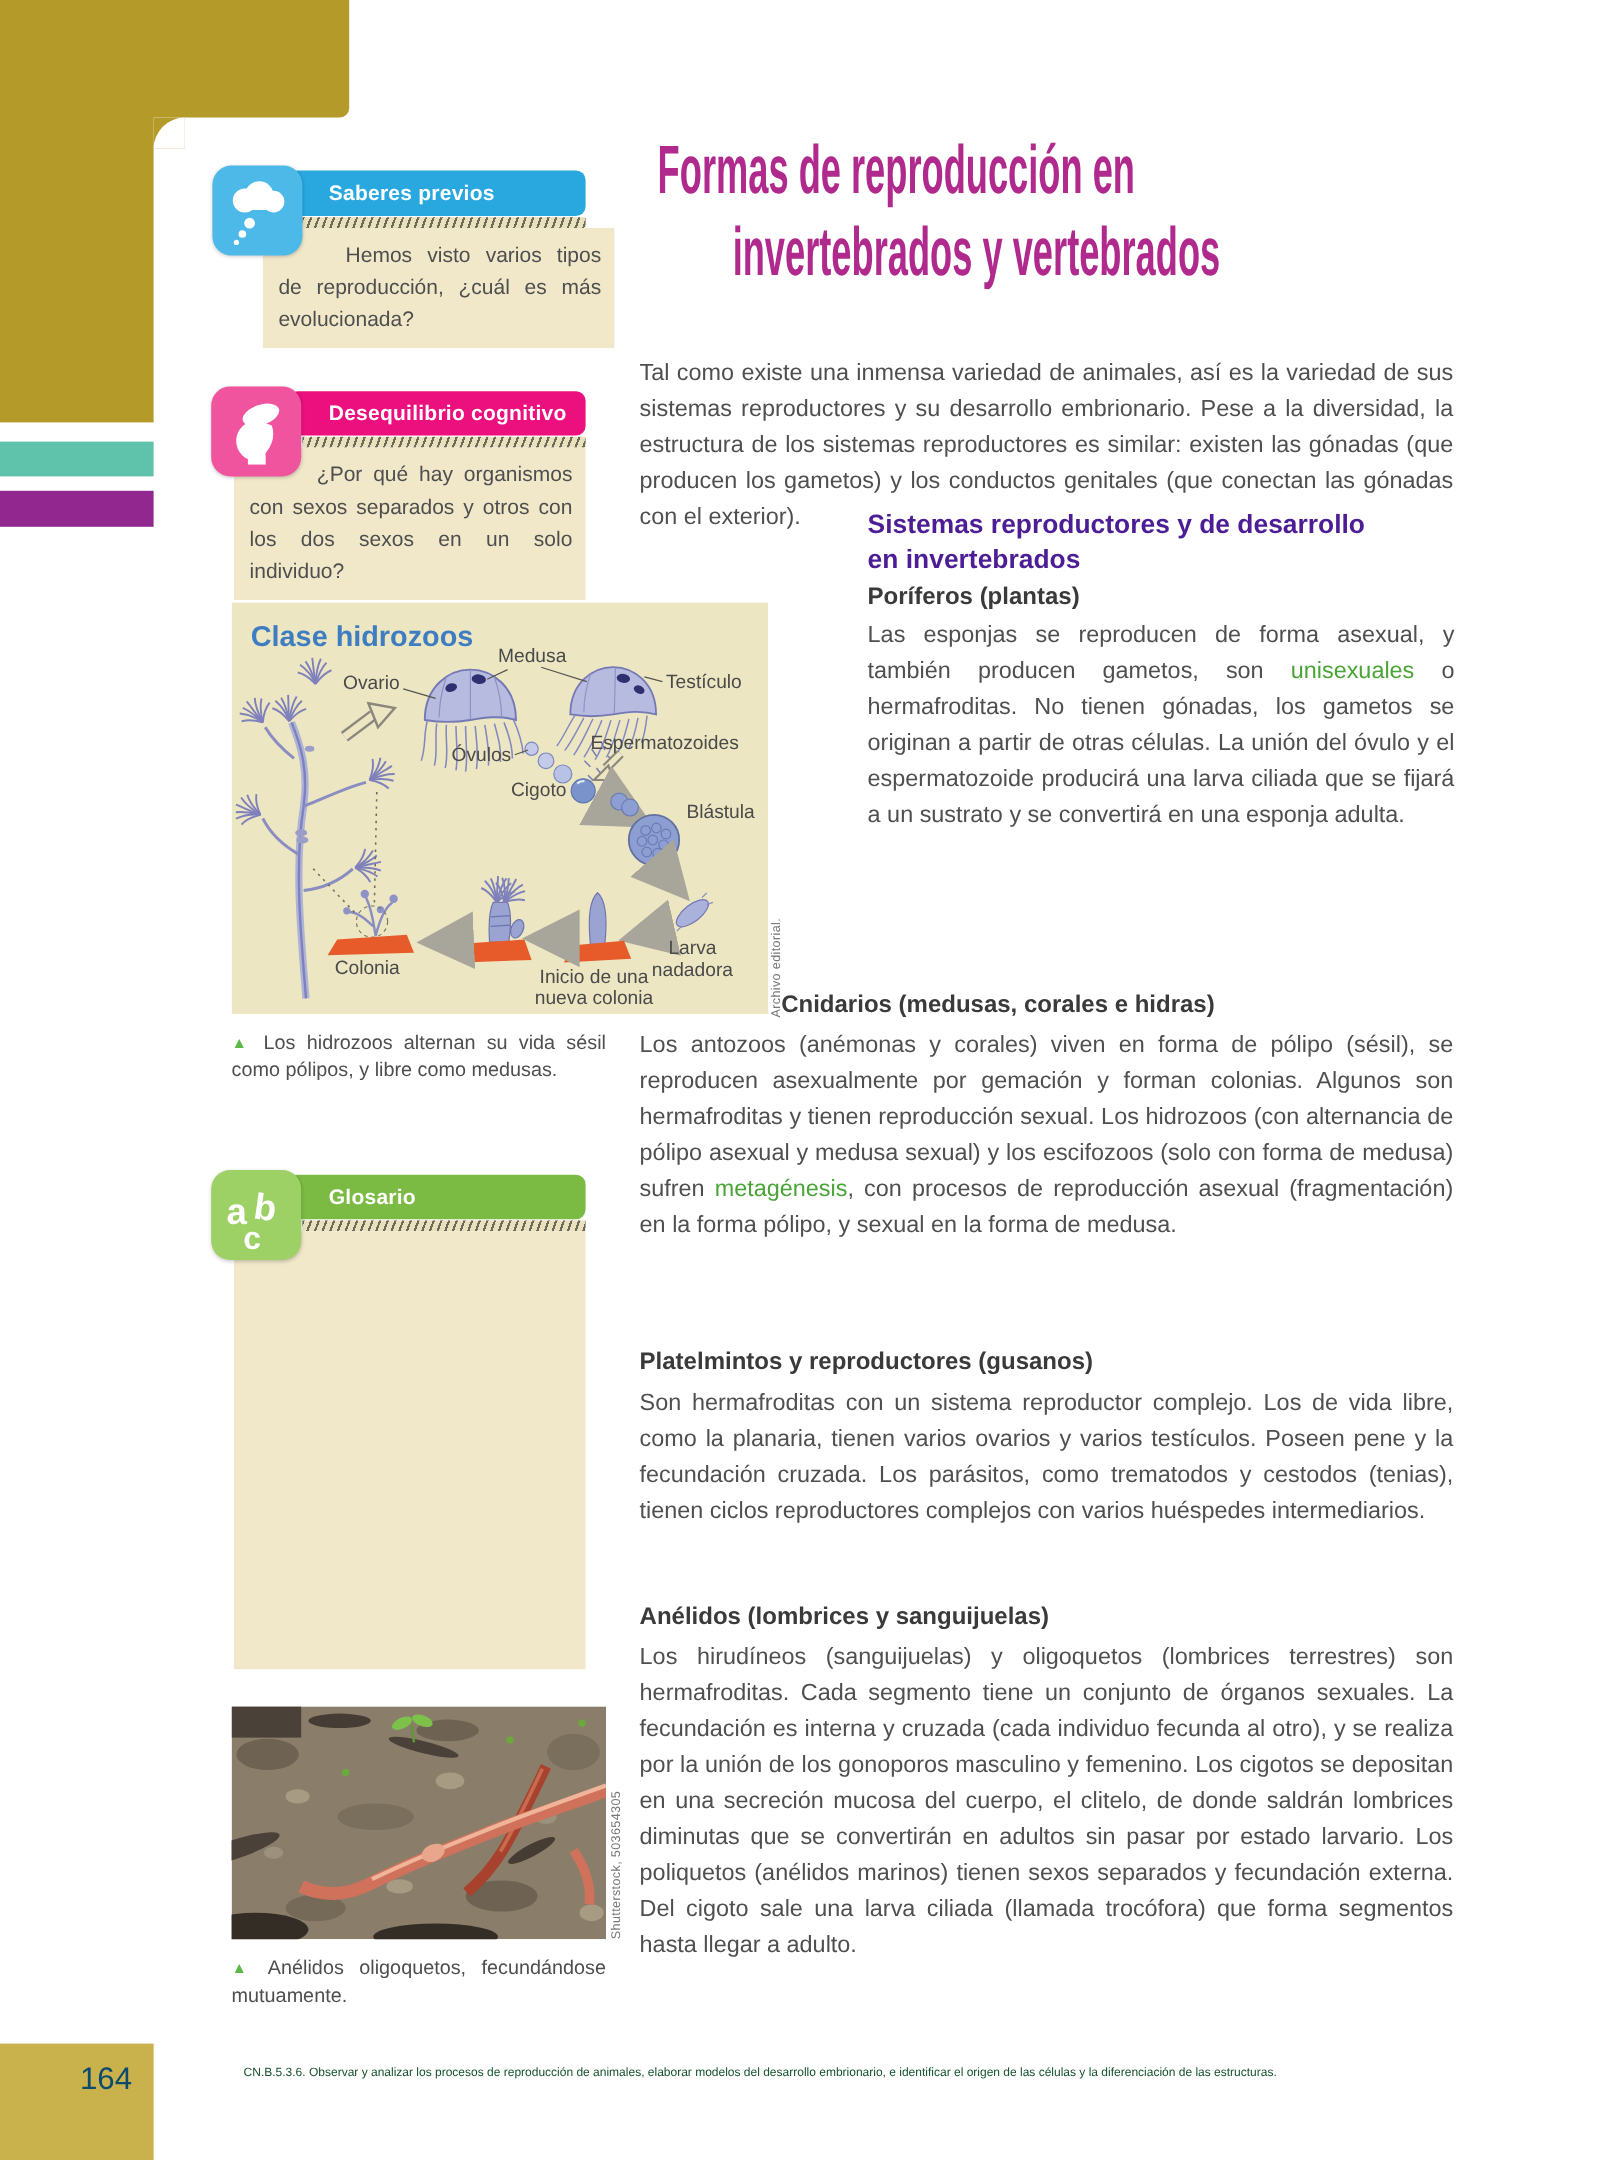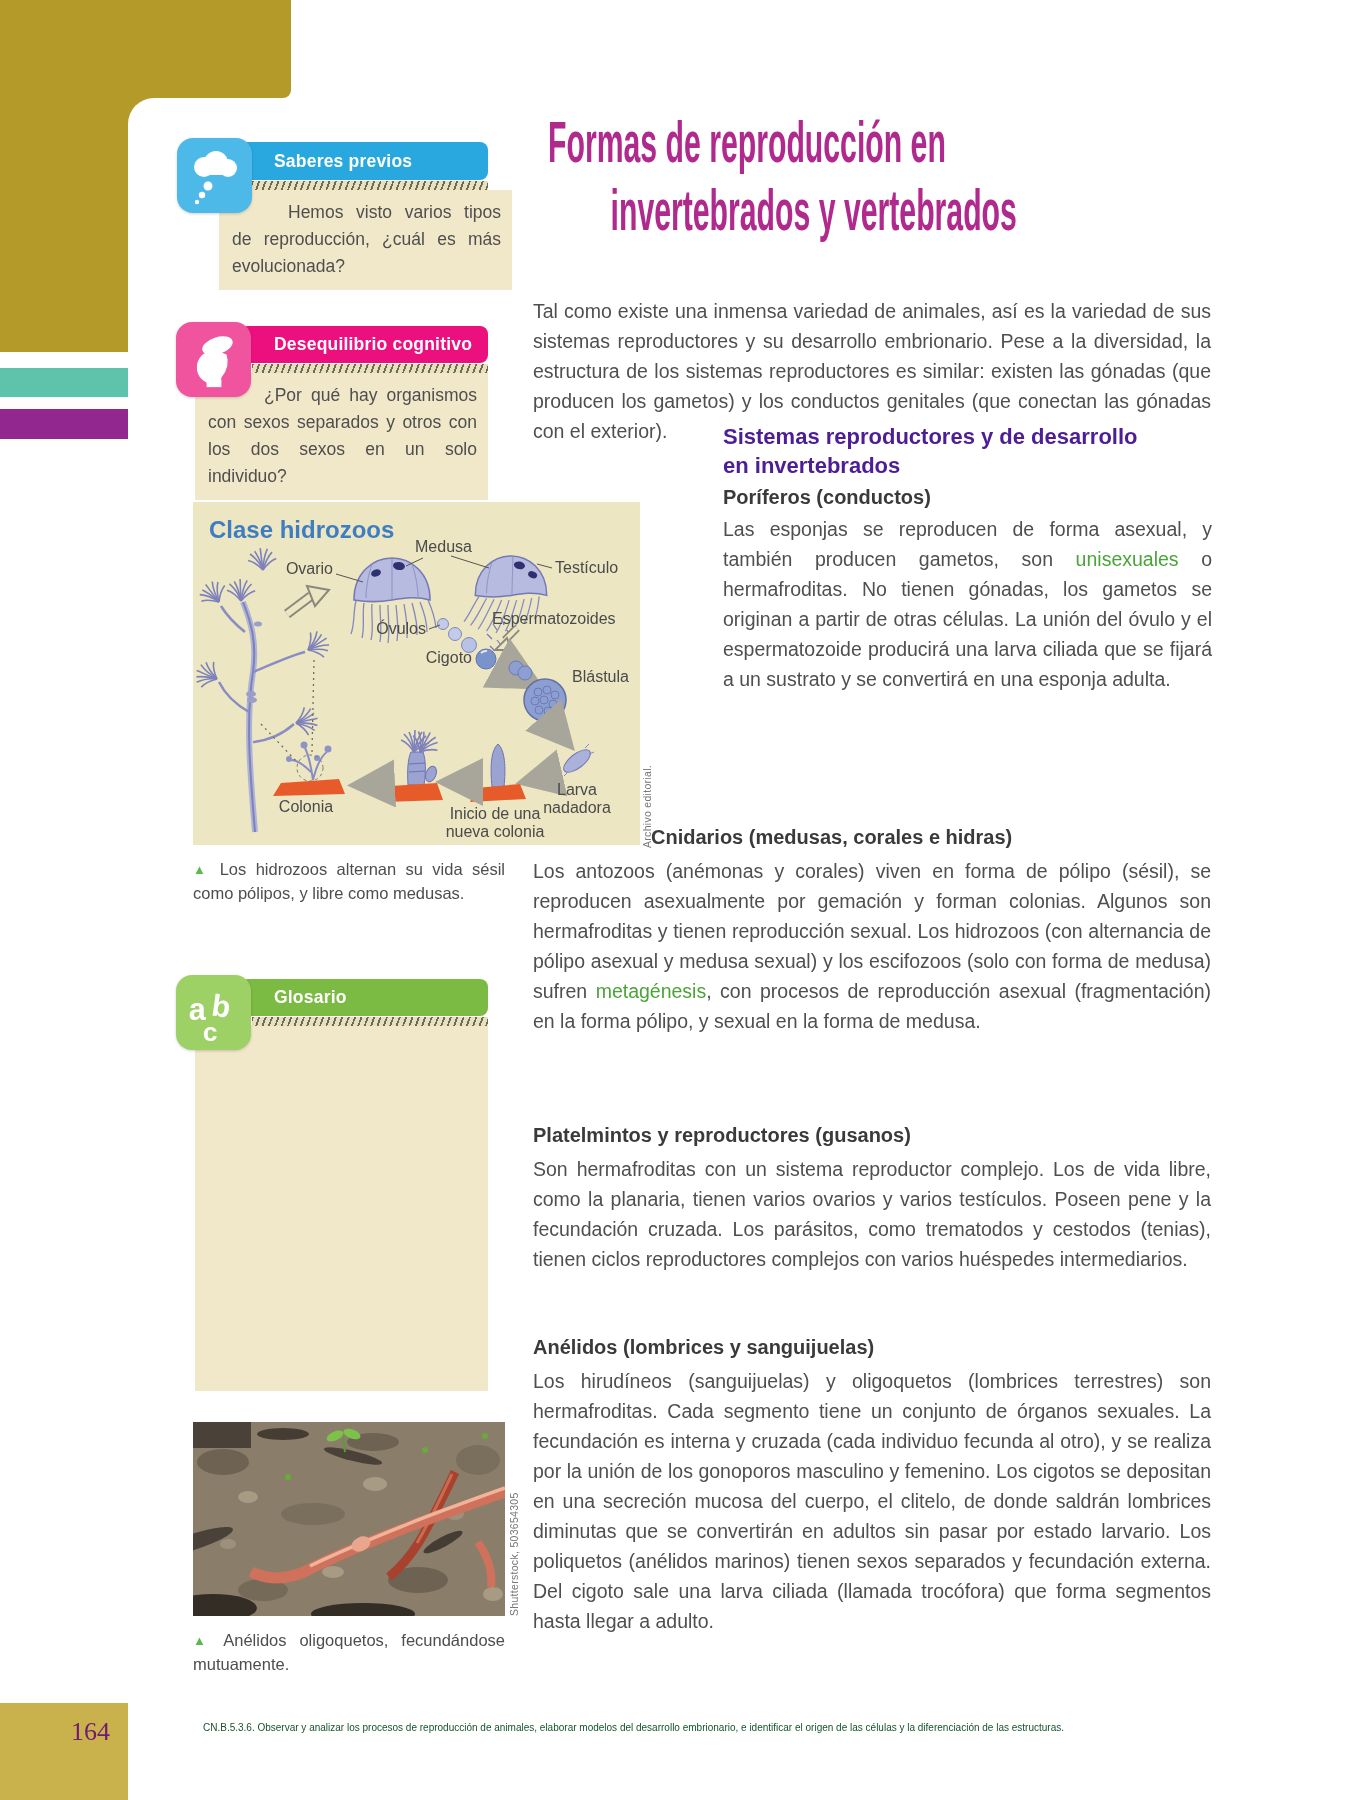--- a/index.html
+++ b/index.html
@@ -10,22 +10,22 @@
   }
   .abs { position:absolute; }
 
   
   .gold-top   { left:0; top:0; width:291px; height:98px; background:#b49a28; border-bottom-right-radius:8px; }
   .gold-col   { left:0; top:0; width:128px; height:352px; background:#b49a28; }
   .fillet-gold{ left:128px; top:98px; width:26px; height:26px; background:#b49a28; }
   .fillet-white{ left:128px; top:98px; width:26px; height:26px; background:#fff; border-top-left-radius:100%; }
   .teal-bar   { left:0; top:368px; width:128px; height:29px; background:#5fc2ab; }
   .purple-bar { left:0; top:409px; width:128px; height:30px; background:#92278f; }
-  .pagenum-box{ left:0; top:1703px; width:128px; height:97px; background:#c9b14b; color:#701a75;
-                font-size:26px; text-align:right; padding:14px 18px 0 0; box-sizing:border-box;font-family:Liberation Serif, serif; }
+  .pagenum-box{ left:0; top:1703px; width:128px; height:97px; background:#c9b14b; color:#0c4a6e;
+                font-size:26px; text-align:right; padding:14px 18px 0 0; box-sizing:border-box; }
 
   
   .card-icon { width:75px; height:75px; border-radius:16px; box-shadow:0 1px 3px rgba(0,0,0,.18); }
   .card-bar  { height:38px; border-radius:8px; color:#fff; font-weight:bold; font-size:17.5px;
                line-height:38px; padding-left:34px; box-sizing:border-box; letter-spacing:.2px; }
   .hatch     { height:9px; background:repeating-linear-gradient(110deg,#6e6a58 0 1.8px,#e9e0bd 1.8px 6px); }
   .card-body { background:#f1e8ca; padding:9px 11px 10px 13px; box-sizing:border-box;
                font-size:17.5px; line-height:27px; color:#4e4e4e; text-align:justify; }
   .card-body p { margin:0; }
   .indent1 p:first-child { text-indent:56px; }
@@ -309,21 +309,21 @@
 
   <div class="abs cap" style="left:193px; top:858px; width:312px;">
     <span class="tri">▲</span><span>Los hidrozoos alternan su vida sésil como pólipos, y libre como medusas.</span>
   </div>
 
   <div class="abs bluehead" style="left:723px; top:422px; width:500px;">
     <div>Sistemas reproductores y de desarrollo</div>
     <div>en invertebrados</div>
   </div>
 
-  <div class="abs subhead" style="left:723px; top:486px;">Poríferos (conductos)</div>
+  <div class="abs subhead" style="left:723px; top:486px;">Poríferos (plantas)</div>
   <div class="abs rpara" style="left:723px; top:514px; width:489px;">
     <p><span>Las esponjas se reproducen de forma asexual, y también producen gametos, son </span><span class="kw">unisexuales</span><span> o hermafroditas. No tienen gónadas, los gametos se originan a partir de otras células. La unión del óvulo y el espermatozoide producirá una larva ciliada que se fijará a un sustrato y se convertirá en una esponja adulta.</span></p>
   </div>
 
   <div class="abs subhead" style="left:651px; top:826px;">Cnidarios (medusas, corales e hidras)</div>
   <div class="abs rpara" style="left:533px; top:856px; width:678px;">
     <p><span>Los antozoos (anémonas y corales) viven en forma de pólipo (sésil), se reproducen asexualmente por gemación y forman colonias. Algunos son hermafroditas y tienen reproducción sexual. Los hidrozoos (con alternancia de pólipo asexual y medusa sexual) y los escifozoos (solo con forma de medusa) sufren </span><span class="kw">metagénesis</span><span>, con procesos de reproducción asexual (fragmentación) en la forma pólipo, y sexual en la forma de medusa.</span></p>
   </div>
 
   <div class="abs subhead" style="left:533px; top:1124px;">Platelmintos y reproductores (gusanos)</div>

